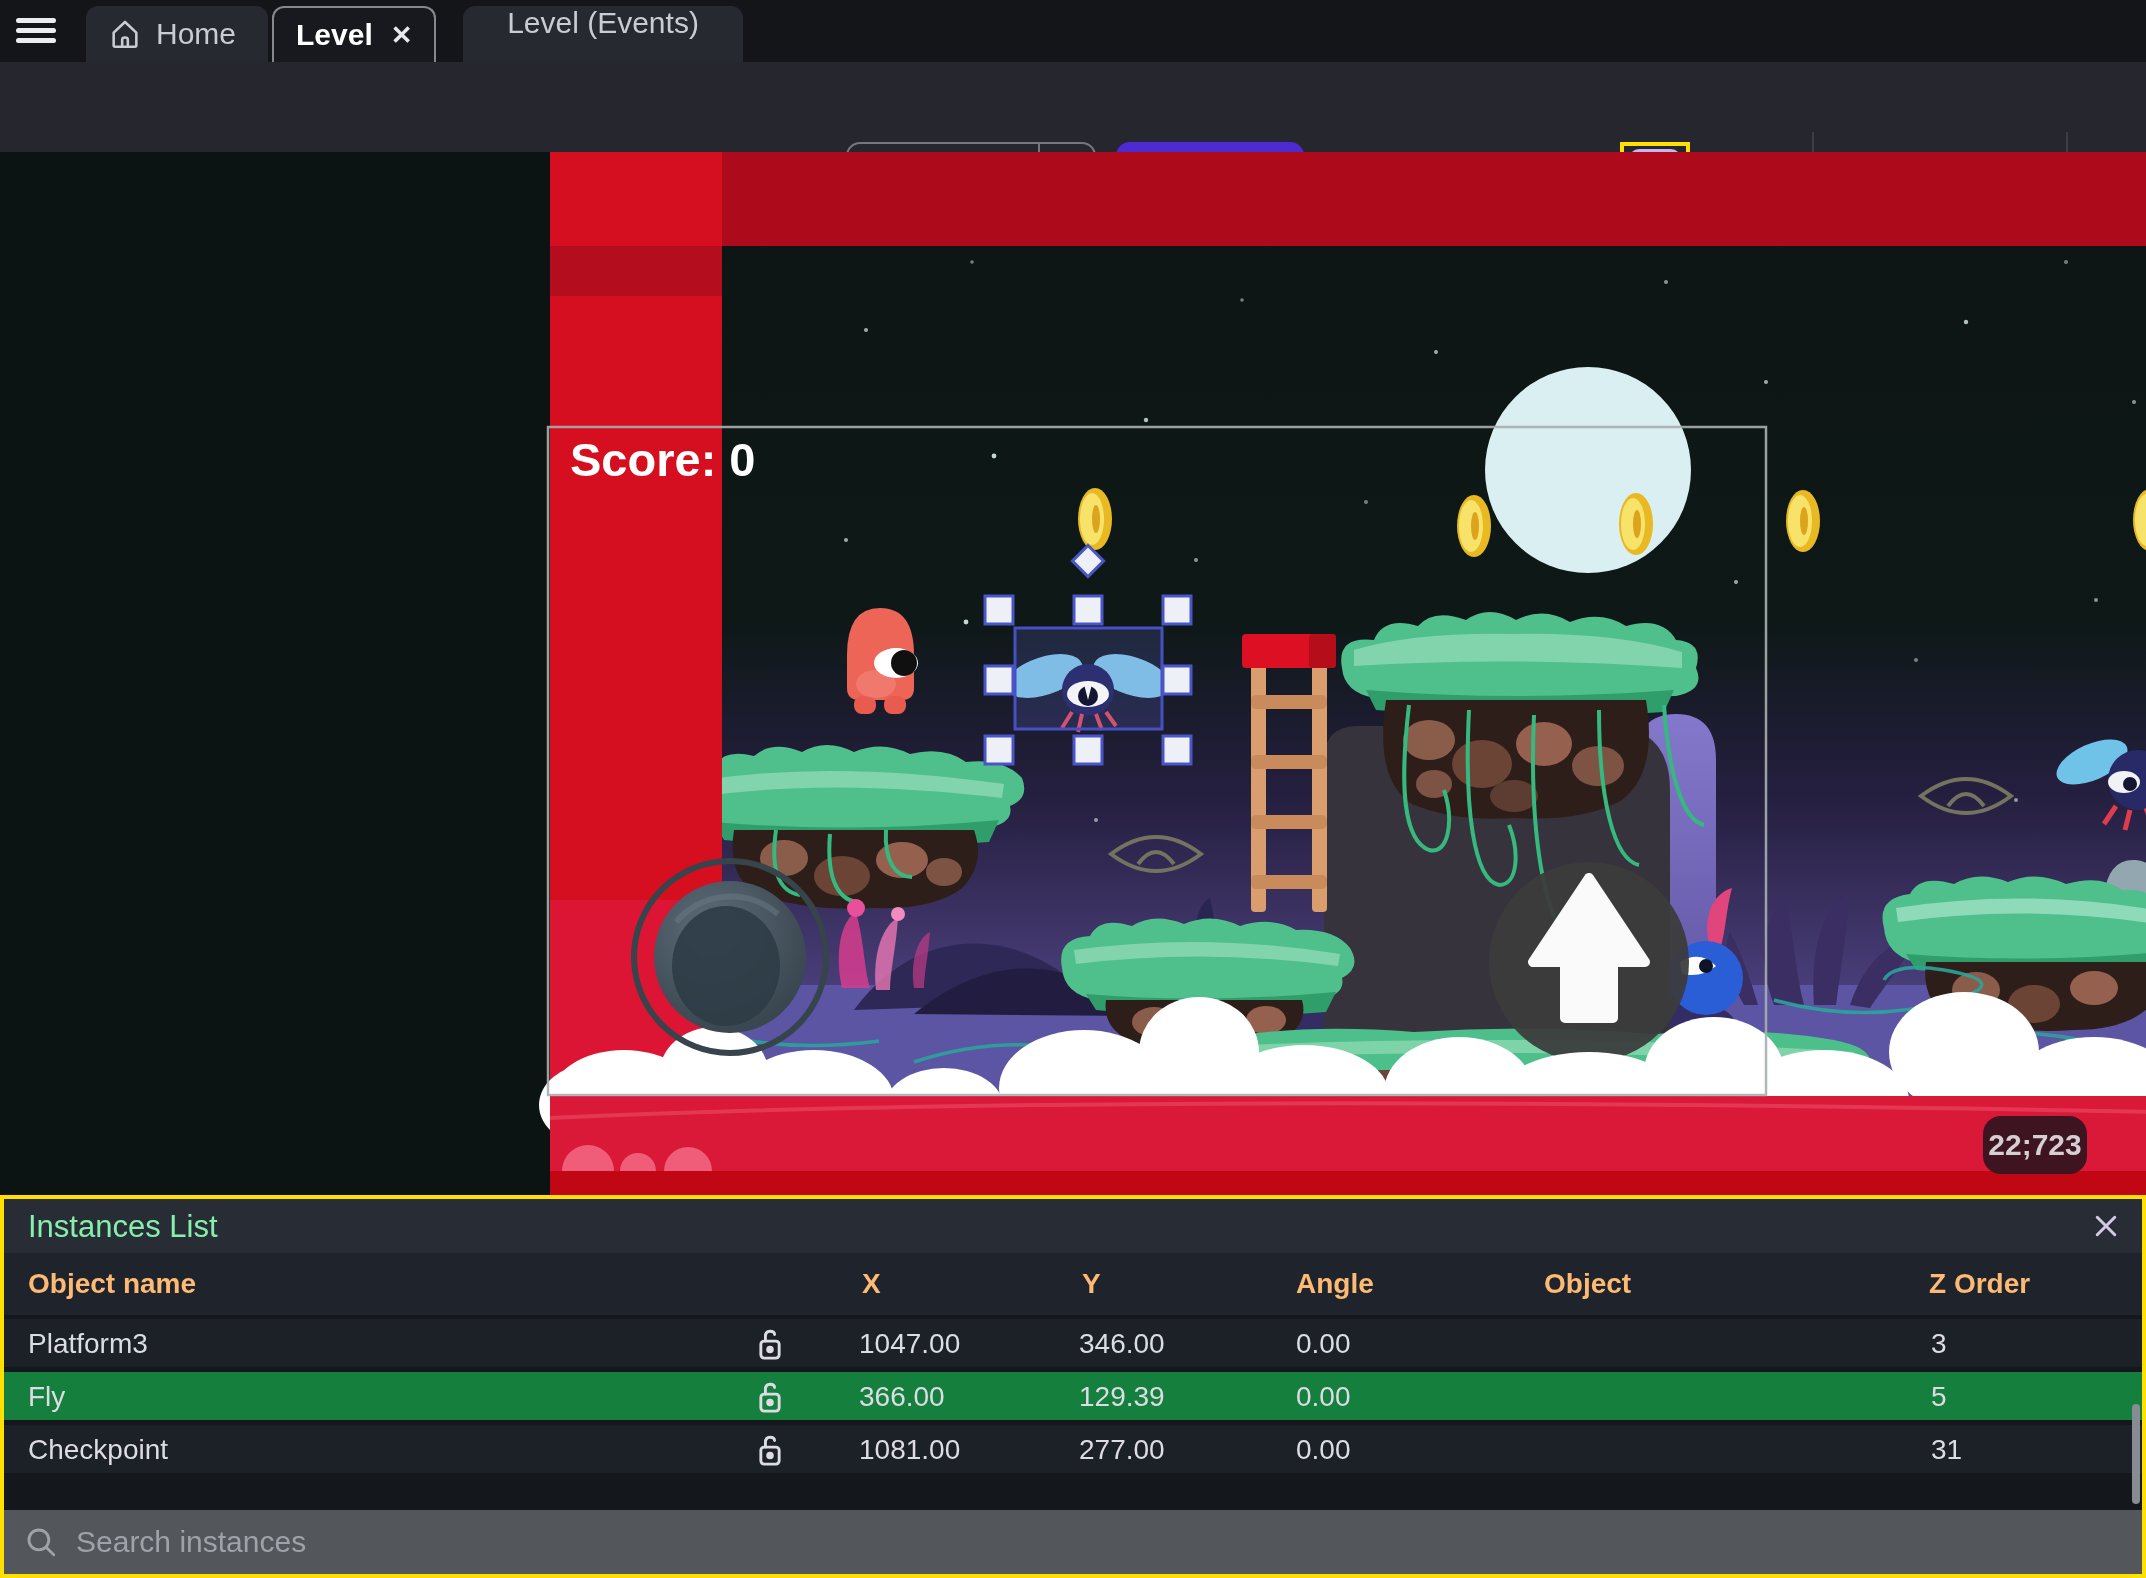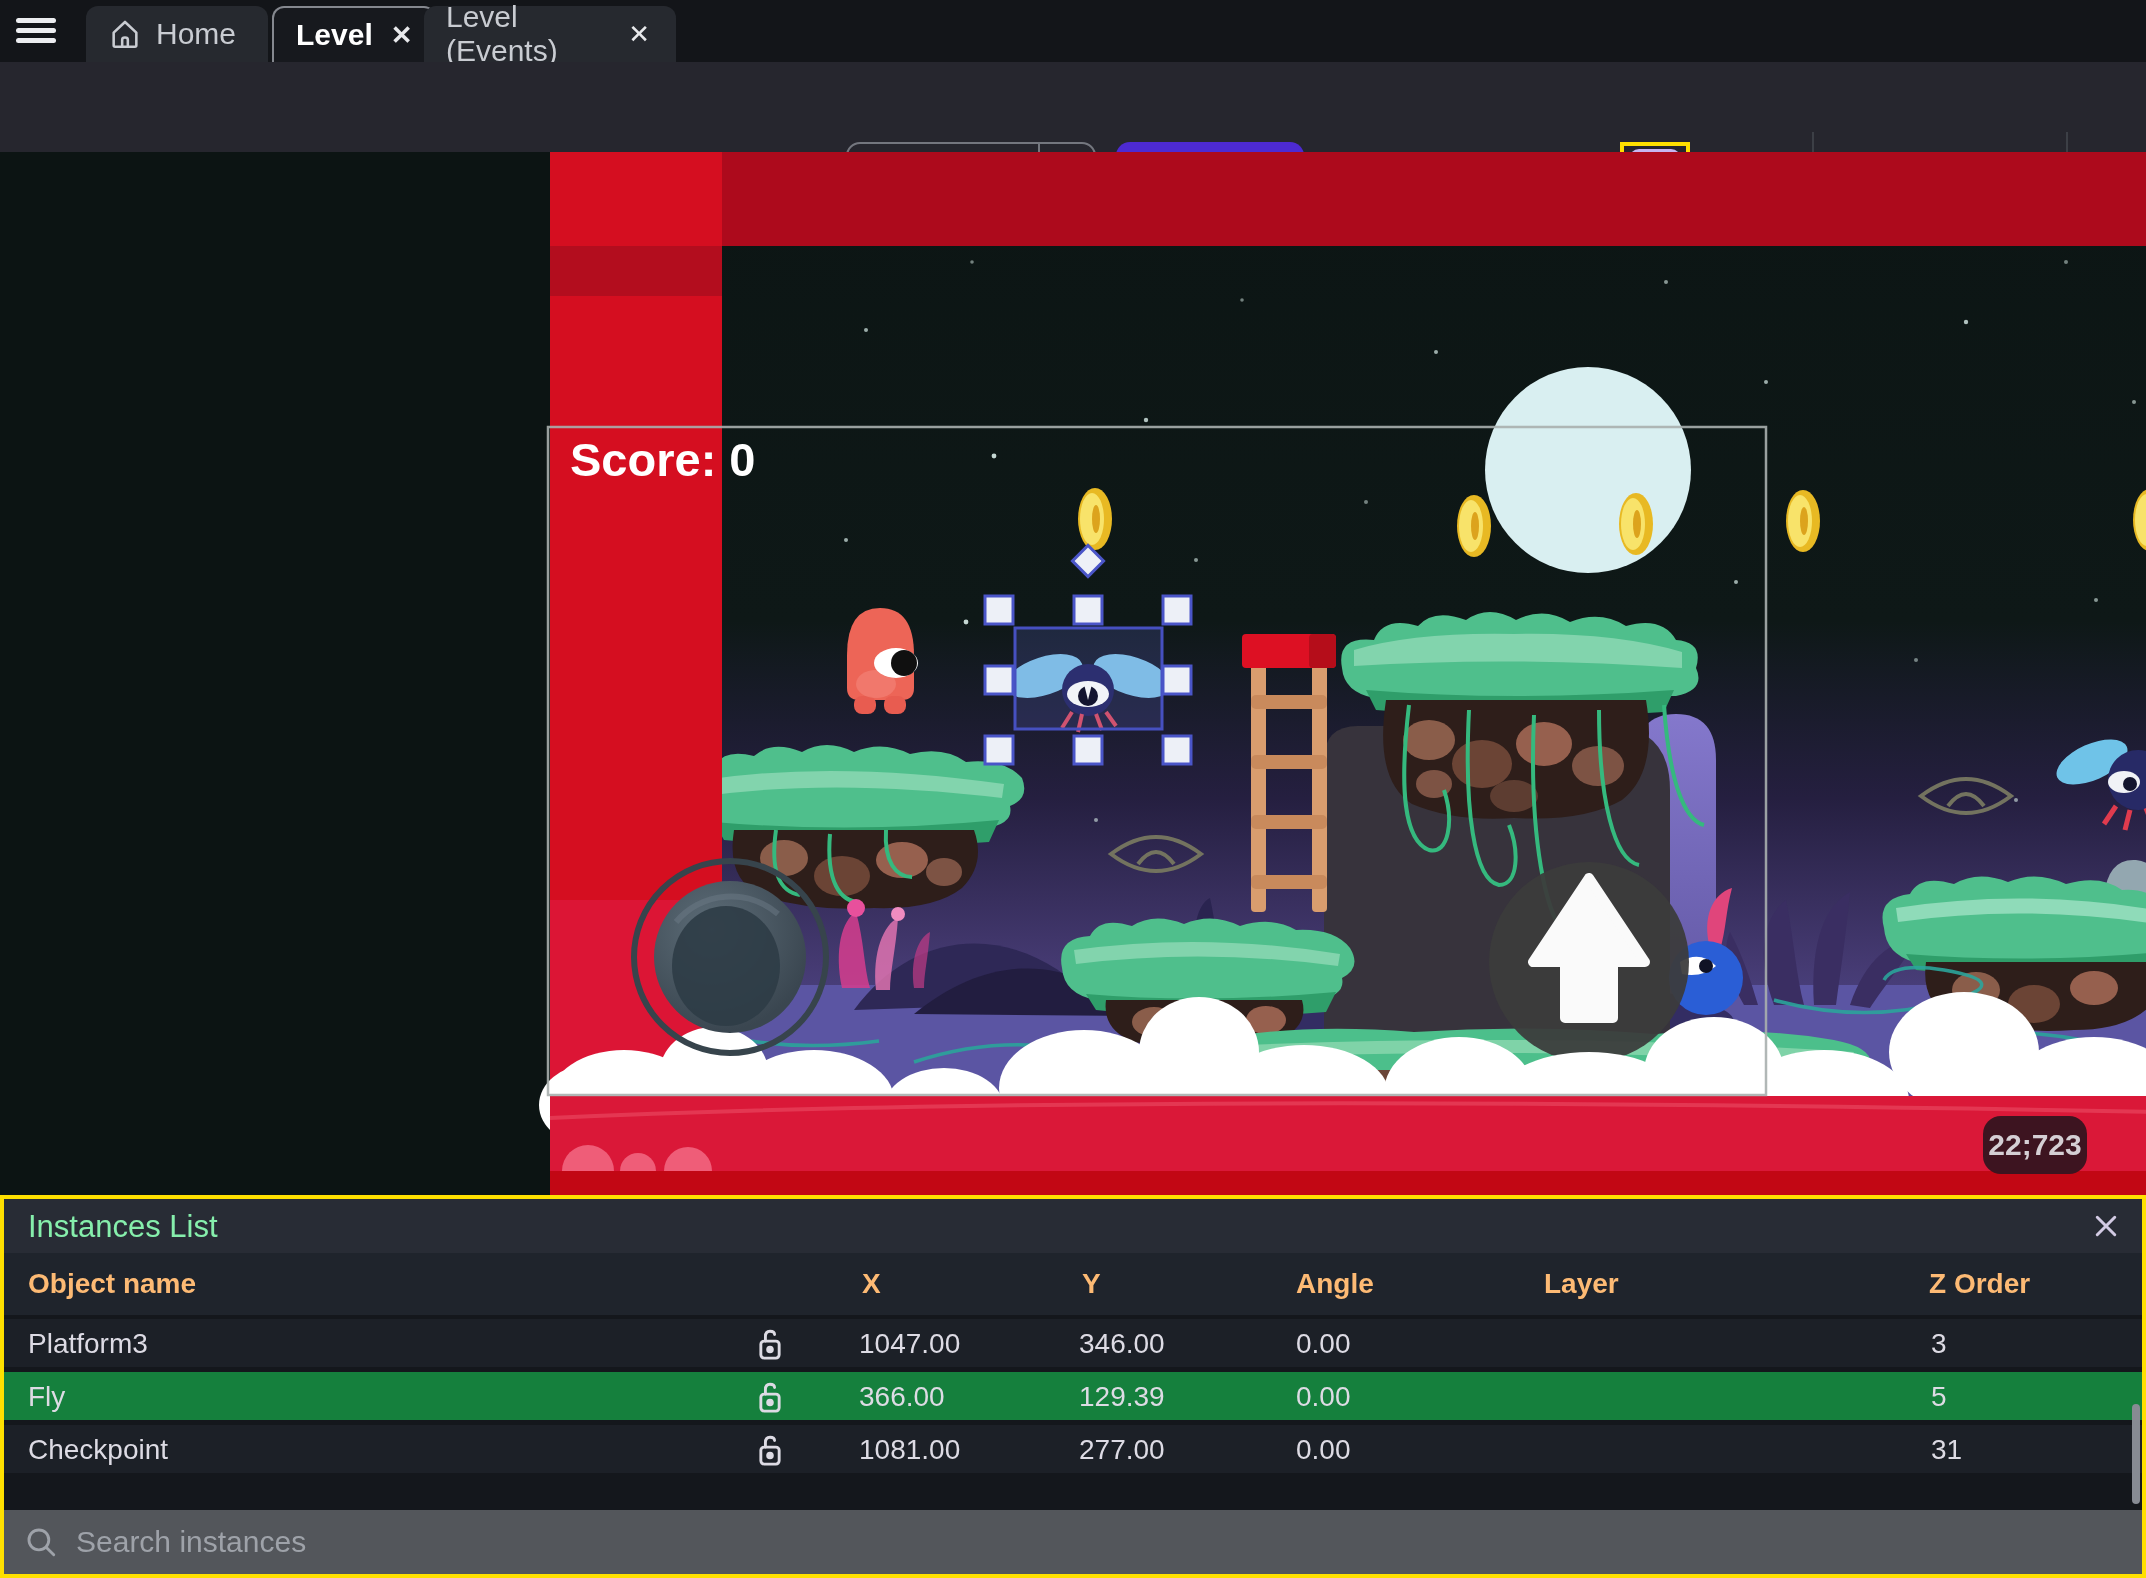--- a/index.html
+++ b/index.html
@@ -86,21 +86,21 @@
           <path d="M4 11 L12 3.5 L20 11 V20 Q20 21 19 21 H5 Q4 21 4 20 Z"></path>
           <path d="M10 21 V16 Q10 14.5 12 14.5 Q14 14.5 14 16 V21"></path>
         </svg>
       </span>
       <span>Home</span>
     </div>
     <div class="tab active" style="left:272px;width:164px;">
       <span>Level</span>
       <span class="closex">✕</span>
     </div>
-    <div class="tab" style="left:424px;width:252px;">
+    <div class="tab" style="left:463px;width:280px;flex-direction:column;">
       <span>Level (Events)</span>
       <span class="closex">✕</span>
     </div>
   </div>
 
   <div class="toolbar">
     <div class="tbtn" style="left:18px;">
       <span>
         <svg width="32" height="32" viewBox="0 0 24 24" fill="none" stroke="currentColor" stroke-width="1.8">
           <rect x="3" y="3" width="8" height="18" rx="2"></rect>
@@ -563,21 +563,21 @@
           <path d="M5 5 L19 19 M19 5 L5 19"></path>
         </svg>
       </div>
     </div>
 
     <div class="panel-header">
       <span class="h-name">Object name</span>
       <span class="h-x">X</span>
       <span class="h-y">Y</span>
       <span class="h-angle">Angle</span>
-      <span class="h-layer">Layer</span>
+      <span class="h-layer">Object</span>
       <span class="h-z">Z Order</span>
     </div>
 
     <div class="prow" style="top:120px;">
       <span class="c-name">Platform3</span>
       <span class="lockbtn">
         <svg width="32" height="34" viewBox="0 0 24 26" fill="none" stroke="currentColor" stroke-width="2.2" stroke-linecap="round">
           <rect x="5" y="10" width="14" height="13" rx="2.5"></rect>
           <path d="M8.5 10 V6.5 Q8.5 2.5 12 2.5 Q15.5 2.5 15.5 5"></path>
           <circle cx="12" cy="16.5" r="1.8" fill="currentColor"></circle>

